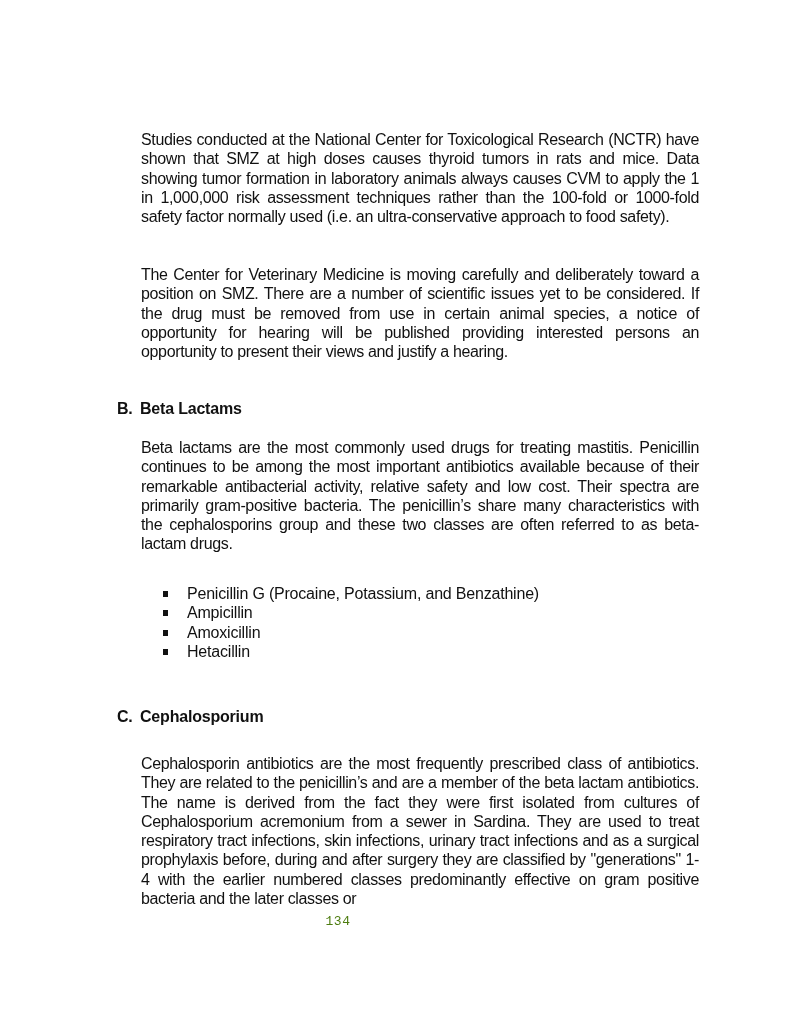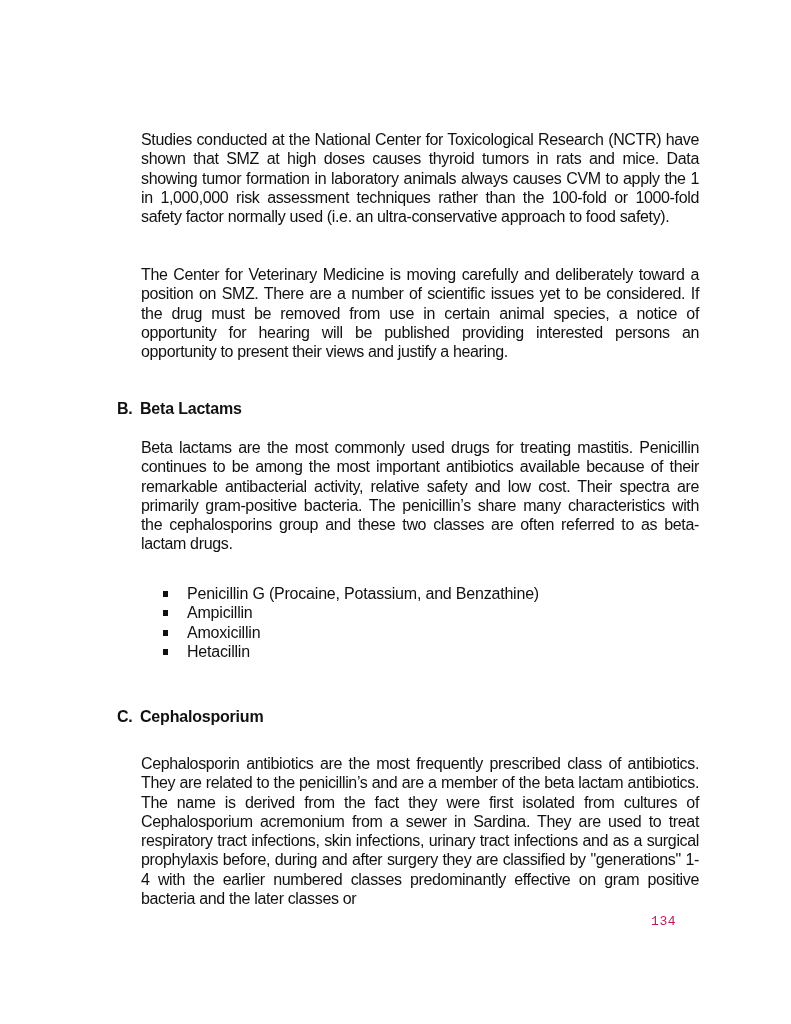--- a/index.html
+++ b/index.html
@@ -67,24 +67,24 @@
       top: 7px;
       width: 5px;
       height: 6px;
       background: #111111;
     }
     .page-number {
       position: absolute;
       left: 0;
       width: 676px;
       top: 914px;
-      text-align: right;
+      text-align: center;
       font-family: "Liberation Mono", monospace;
       font-size: 13px;
-      color: #be185d;
+      color: #4d7c0f;
       letter-spacing: 0.5px;
     }
   </style>
 </head>
 <body>
 
 <div class="page">
 
   <p class="para" style="top:129px;">Studies conducted at the National Center for Toxicological Research (NCTR) have shown that SMZ at high doses causes thyroid tumors in rats and mice. Data showing tumor formation in laboratory animals always causes CVM to apply the 1 in 1,000,000 risk assessment techniques rather than the 100-fold or 1000-fold safety factor normally used (i.e. an ultra-conservative approach to food safety).</p>
 

